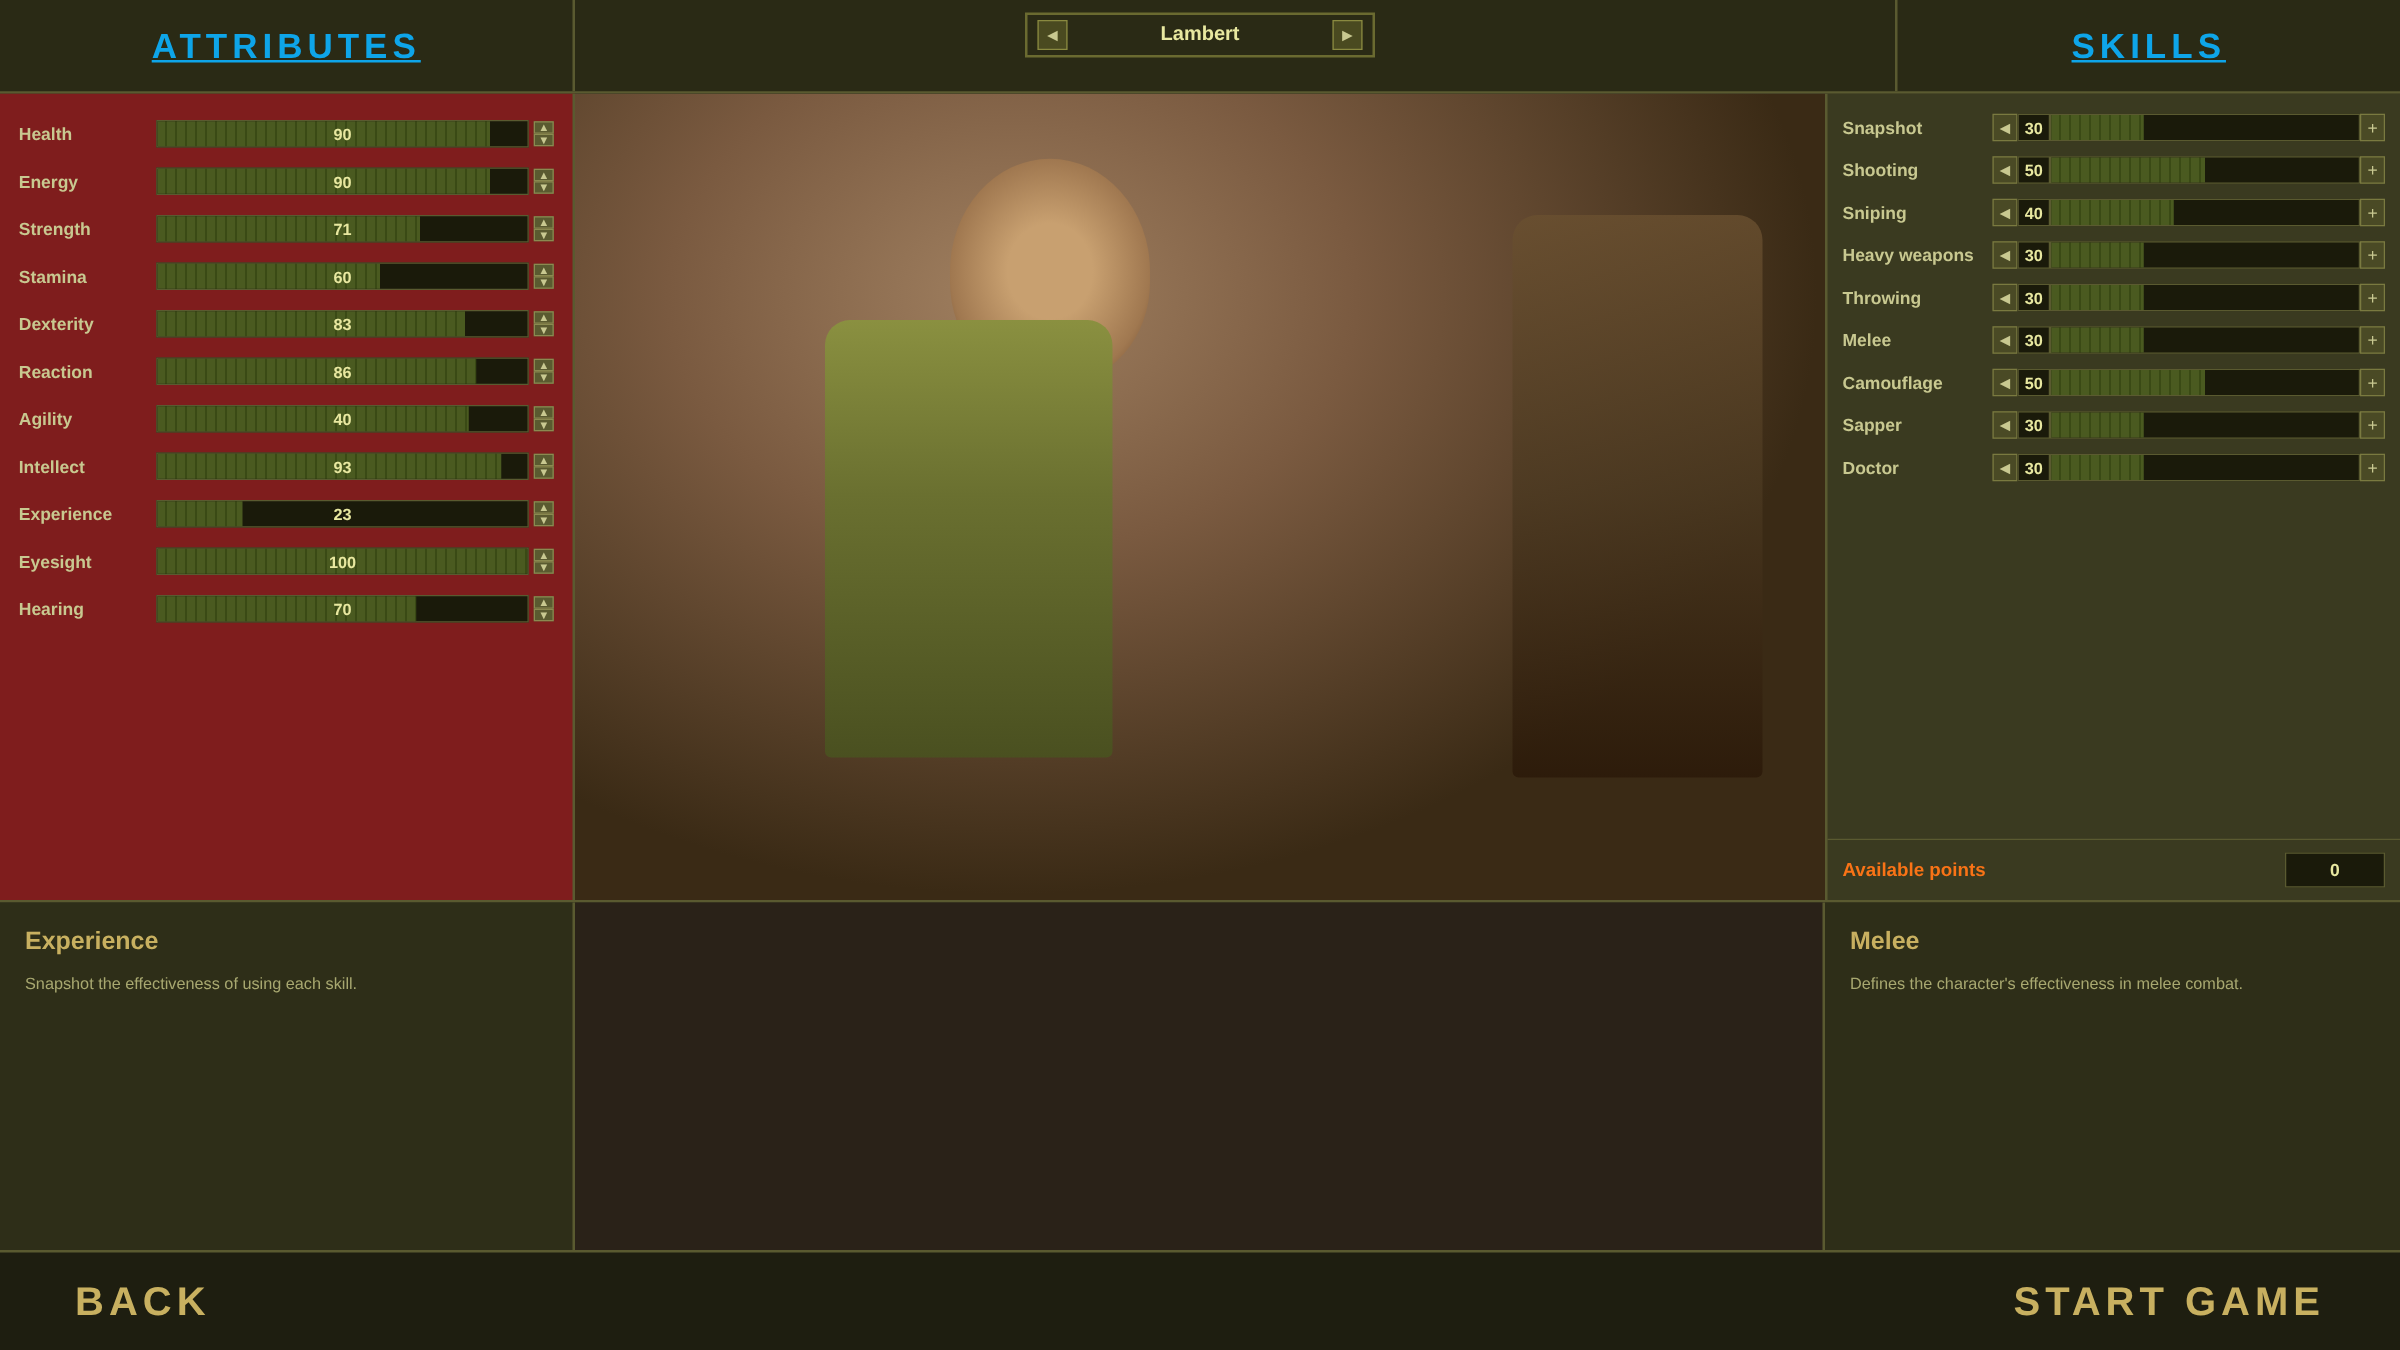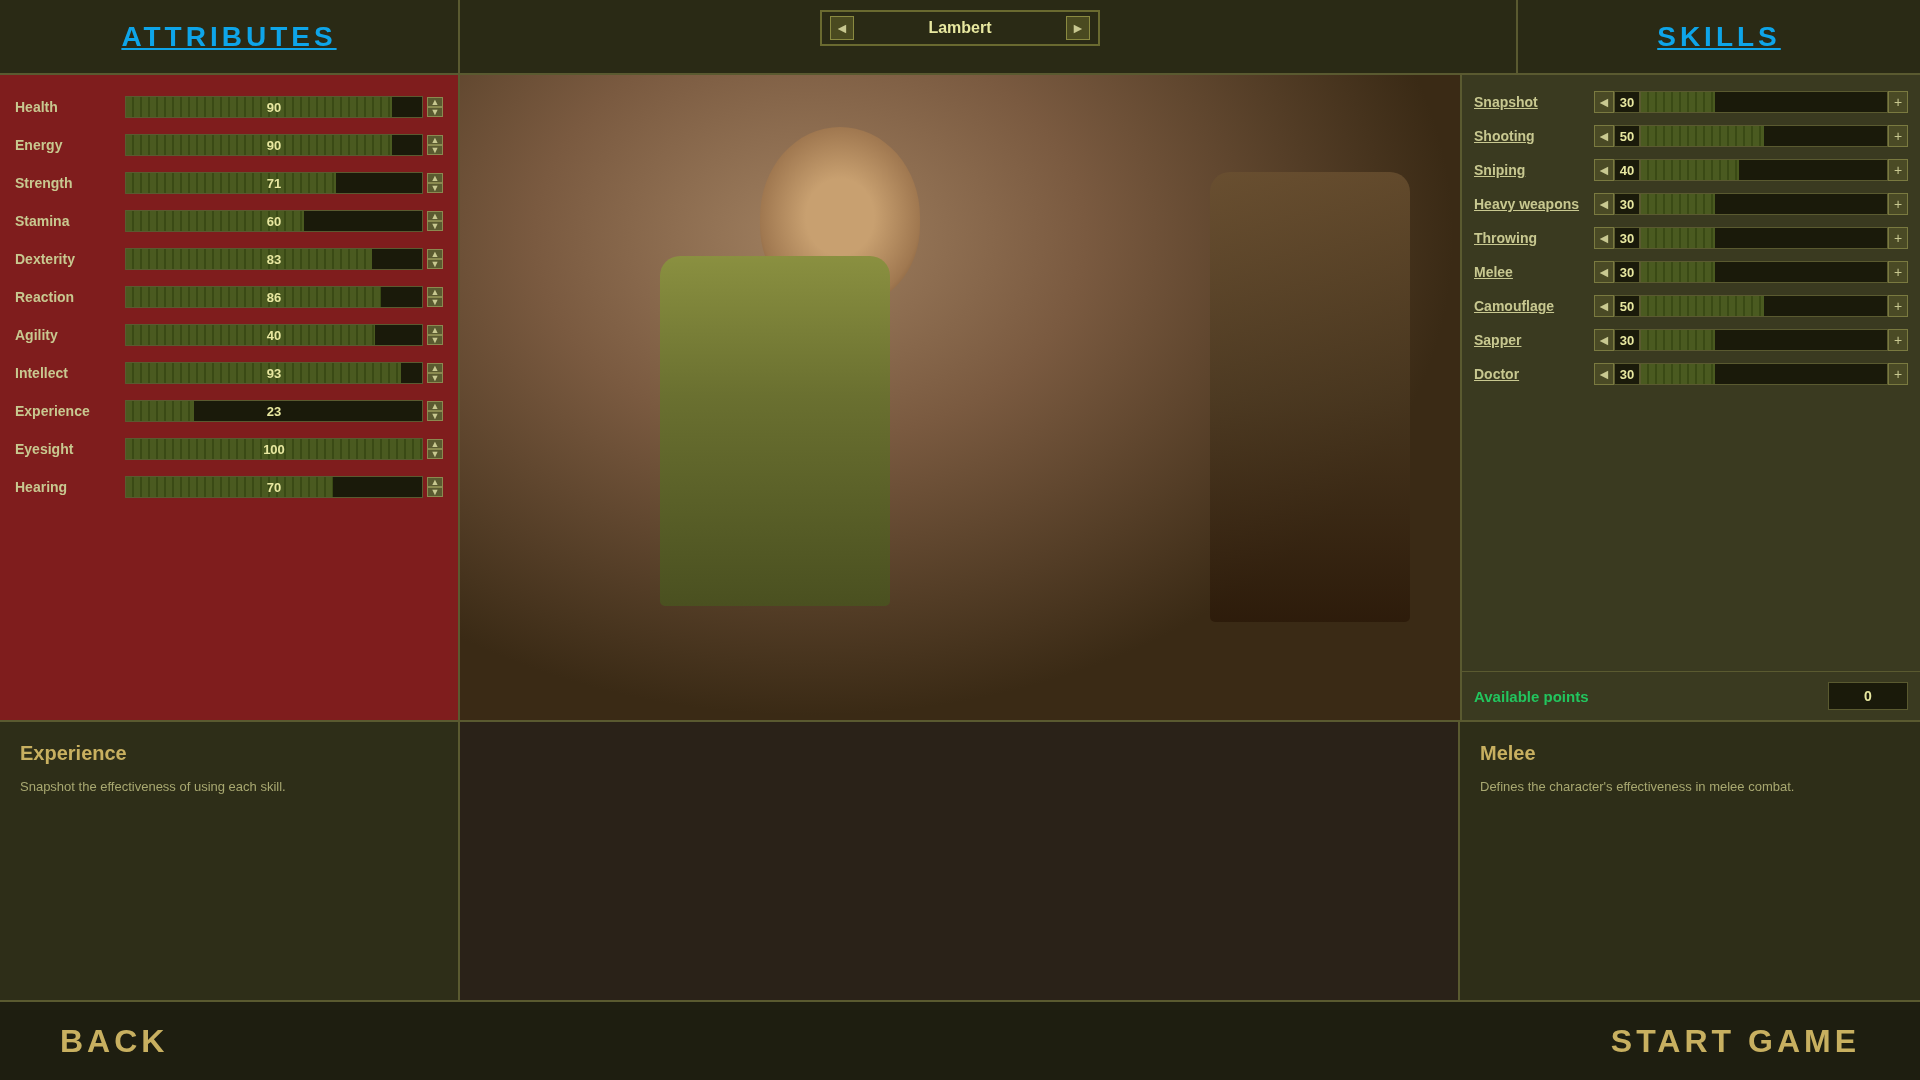--- a/index.html
+++ b/index.html
@@ -208,21 +208,20 @@
       align-items: center;
       margin: 4px 0;
       height: 30px;
     }
 
     .skill-label {
       width: 120px;
       color: #c8c890;
       font-size: 14px;
       font-weight: bold;
-      text-decoration: underline;
     }
 
     .skill-controls {
       display: flex;
       align-items: center;
       flex: 1;
     }
 
     .skill-btn {
       width: 20px;
@@ -288,21 +287,21 @@
     .available-points-row {
       display: flex;
       align-items: center;
       justify-content: space-between;
       padding: 10px 12px;
       border-top: 1px solid #5a5a30;
       margin-top: 4px;
     }
 
     .available-points-label {
-      color: #22c55e;
+      color: #f97316;
       font-size: 15px;
       font-weight: bold;
     }
 
     .available-points-value {
       background: #1a1a0a;
       border: 1px solid #5a5a30;
       color: #e8e8a0;
       font-size: 14px;
       font-weight: bold;

